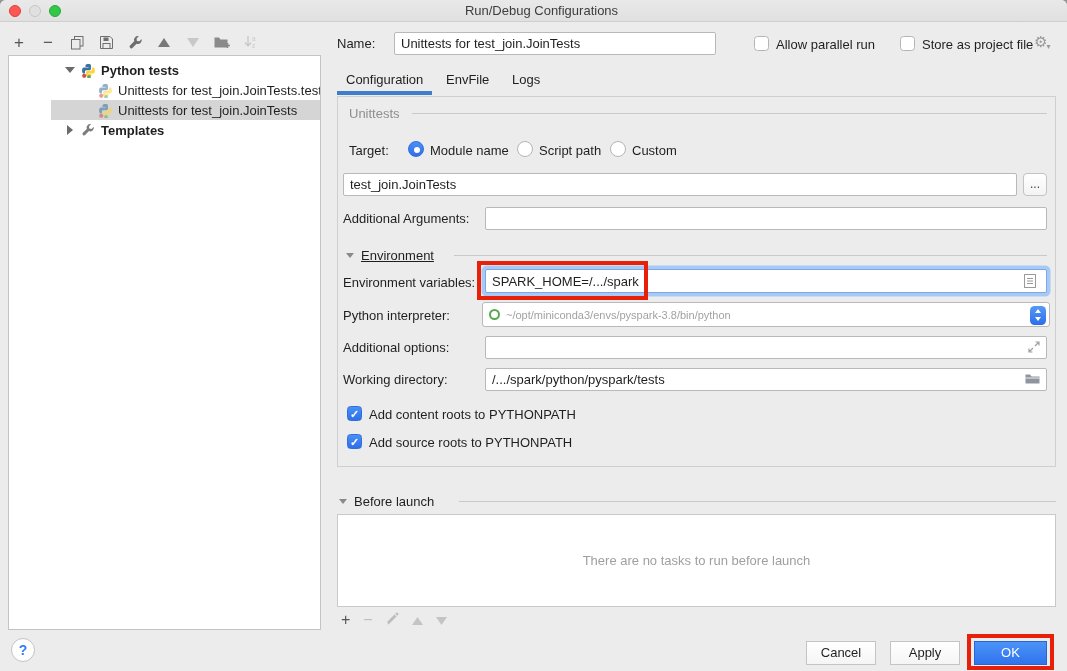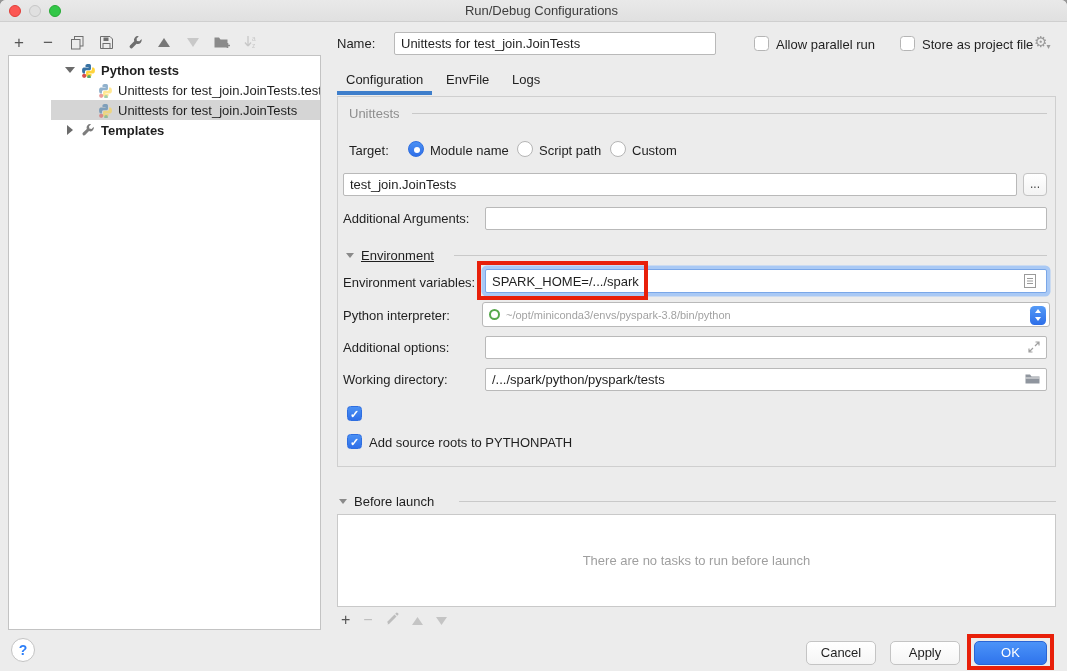--- a/index.html
+++ b/index.html
@@ -84,21 +84,21 @@
 
   .field-icon { position:absolute; }
 
   
   .bl-box { position:absolute; left:337px; top:514px; width:719px; height:93px; background:#fff;
     border:1px solid #c9c9c9; display:flex; align-items:center; justify-content:center; }
   .bl-empty { color:#9f9f9f; font-size:13px; }
   .bl-toolbar { position:absolute; left:341px; top:611px; display:flex; gap:13px; align-items:center; height:18px; }
 
   
-  .btn { position:absolute; height:24px; border-radius:5px; font-size:13px; text-align:center; line-height:22px;
+  .btn { position:absolute; height:24px; border-radius:0; font-size:13px; text-align:center; line-height:22px;
     background:linear-gradient(#ffffff,#f5f5f5); border:1px solid #c4c4c4; color:#1f1f1f; }
   .btn-primary { background:linear-gradient(#4b93f8,#2f74ec); border:1px solid #2a65d4; color:#fff; }
   .help-btn { position:absolute; left:11px; top:638px; width:24px; height:24px; border-radius:50%;
     background:#fff; border:1px solid #c3c3c3; color:#2c7ef8; font-size:14px; font-weight:bold;
     text-align:center; line-height:22px; }
 
   
   .annotation { position:absolute; border:4.5px solid #e8200a; pointer-events:none; z-index:20; }
 </style>
 </head>
@@ -274,20 +274,21 @@
     <span class="lbl" style="left:5px; top:275px;">Working directory:</span>
     <input class="field" style="left: 147px; top: 271px; width: 562px; height: 23px;" value="/.../spark/python/pyspark/tests">
     <span class="field-icon" style="left:687px; top:276px;">
       <svg width="15" height="12" viewBox="0 0 15 12">
           <path d="M0.5 1.5 h4.5 l1.5 2 h8 v7 h-14 z" fill="#8f959e"></path>
           <path d="M0.5 5 h14" stroke="#ececec" stroke-width="1"></path>
         </svg>
     </span>
 
     <span class="cbox checked" style="left:9px; top:309px;">✓</span>
+    <span class="lbl" style="left:31px; top:310px;">Add content roots to PYTHONPATH</span>
     <span class="cbox checked" style="left:9px; top:337px;">✓</span>
     <span class="lbl" style="left:31px; top:338px;">Add source roots to PYTHONPATH</span>
   </div>
 
   <span class="disc-small" style="left:339px; top:499px;"></span>
   <span class="sect-hdr" style="position:absolute; left:354px; top:494px;">Before launch</span>
   <div class="sect-line" style="left:459px; width:597px; top:501px;"></div>
 
   <div class="bl-box">
     <span class="bl-empty">There are no tasks to run before launch</span>

